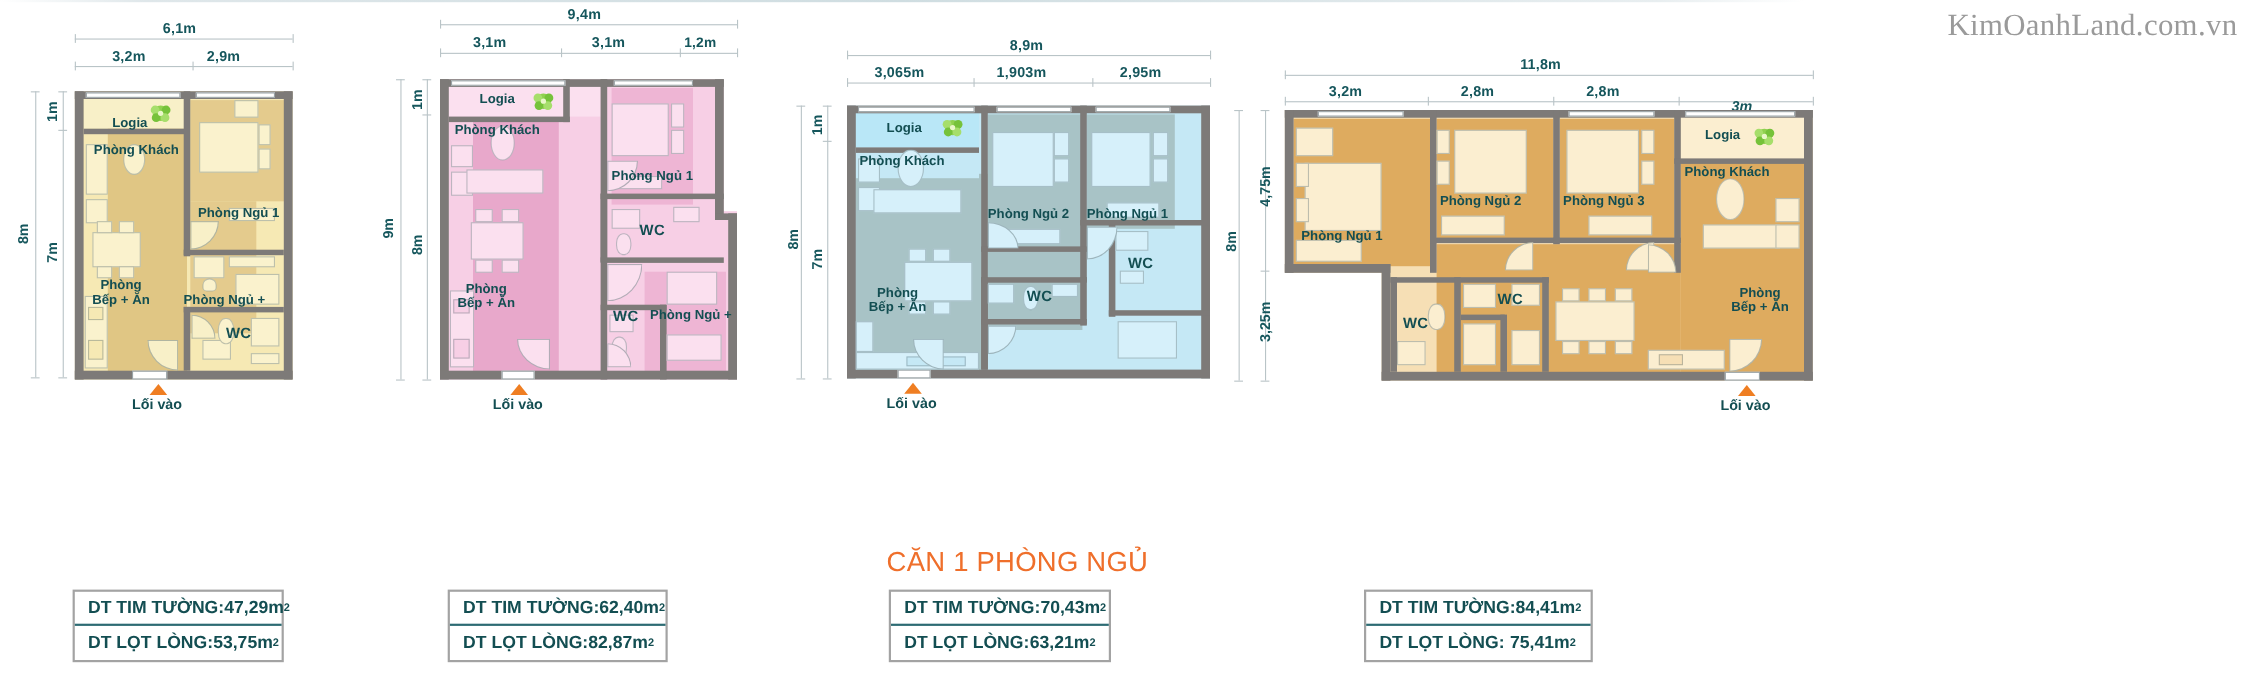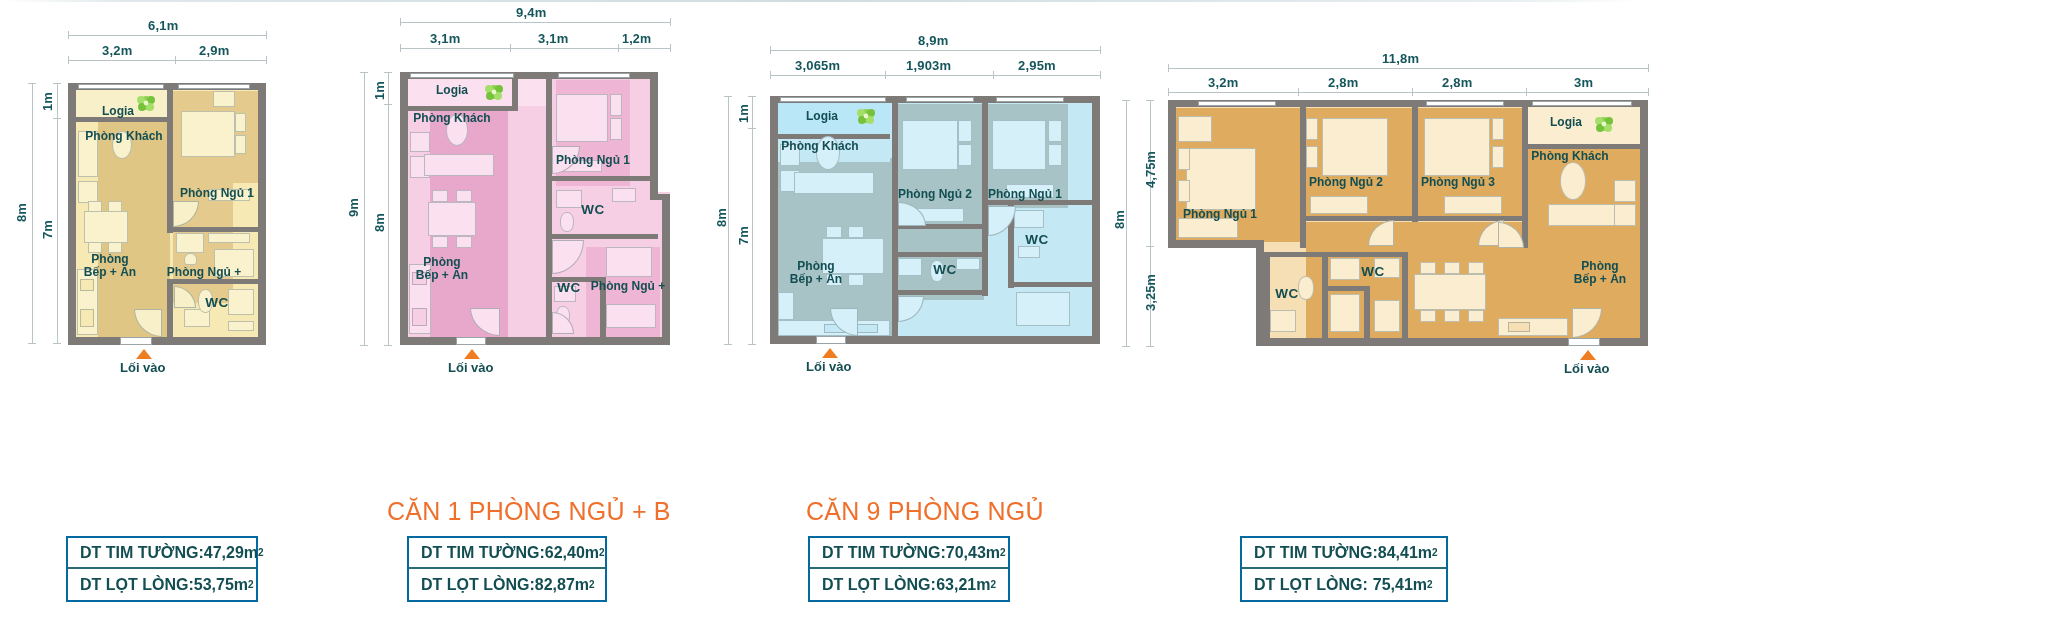--- a/index.html
+++ b/index.html
@@ -56,47 +56,48 @@
 
   
   .entry-tri { position:absolute; width:0;height:0;
                border-left:8px solid transparent; border-right:8px solid transparent;
                border-bottom:10px solid #ef7e22; }
   .entry-txt { position:absolute; color:#134e52; font-size:13px; font-weight:bold; white-space:nowrap; }
 
   
   .caption { position:absolute; color:#ef6f2b; font-size:25px; white-space:nowrap;
              letter-spacing:.2px; }
-  .areabox { position:absolute; border:2px solid #0369a1; }
+  .areabox { position:absolute; border:2px solid #a3a3a3; }
   .arearow { display:flex; align-items:center; height:31px; padding:0 12px;
              border-bottom:2px solid #2c6b73; color:#134e52; font-size:16px; font-weight:bold;
              white-space:nowrap; }
   .arearow:last-child { border-bottom:none; }
   .arearow sup { font-size:10px; vertical-align:super; }
 </style>
 </head>
 <body>
 
 <div class="page">
 
   <div class="top-rule"></div>
+  <div class="watermark">KimOanhLand.com.vn</div>
 
   <div class="plan" id="p1" style="left:0;width:360px;">
 
     <div class="dimline" style="left:68px;top:35px;width:198px;"></div>
     <div class="dimtick" style="left:68px;top:31px;height:8px;"></div>
     <div class="dimtick" style="left:266px;top:31px;height:8px;"></div>
     <div class="dimlabel" style="left:148px;top:18px;">6,1m</div>
 
     <div class="dimline" style="left:68px;top:60px;width:198px;"></div>
     <div class="dimtick" style="left:68px;top:56px;height:8px;"></div>
     <div class="dimtick" style="left:175px;top:56px;height:8px;"></div>
     <div class="dimtick" style="left:266px;top:56px;height:8px;"></div>
     <div class="dimlabel" style="left:102px;top:43px;">3,2m</div>
-    <div class="dimlabel" style="left:199px;top:43px;">2,9m</div>
+    <div class="dimlabel" style="left:188px;top:43px;">2,9m</div>
 
     <div class="vline" style="left:32px;top:83px;height:260px;"></div>
     <div class="vtick" style="left:28px;top:83px;width:8px;"></div>
     <div class="vtick" style="left:28px;top:343px;width:8px;"></div>
     <div class="vlabel" style="left:6px;top:205px;width:30px;text-align:center;">8m</div>
 
     <div class="vline" style="left:57px;top:83px;height:260px;"></div>
     <div class="vtick" style="left:53px;top:83px;width:8px;"></div>
     <div class="vtick" style="left:53px;top:118px;width:8px;"></div>
     <div class="vtick" style="left:53px;top:343px;width:8px;"></div>
@@ -307,21 +308,20 @@
       <div class="rlabel wc" style="left:178px;top:130px;width:30px;">WC</div>
       <div class="rlabel" style="left:14px;top:184px;width:56px;">Phòng</div>
       <div class="rlabel" style="left:8px;top:197px;width:68px;">Bếp + Ăn</div>
       <div class="rlabel wc" style="left:154px;top:208px;width:30px;">WC</div>
       <div class="rlabel" style="left:186px;top:208px;width:84px;">Phòng Ngủ +</div>
     </div>
 
     <div class="entry-tri" style="left:104px;top:349px;"></div>
     <div class="entry-txt" style="left:88px;top:360px;">Lối vào</div>
 
-    <div class="caption" style="left:27px;top:497px;">CĂN 1 PHÒNG NGỦ + B</div>
     <div class="areabox" style="left:47px;top:536px;width:200px;">
       <div class="arearow">
         <span>DT TIM TƯỜNG:</span>
         <span style="width:5px"></span>
         <span>62,40m</span>
           <sup>2</sup>
       </div>
       <div class="arearow">
         <span>DT LỌT LÒNG:</span>
         <span style="width:5px"></span>
@@ -443,21 +443,21 @@
       <div class="rlabel" style="left:214px;top:92px;width:82px;">Phòng Ngủ 1</div>
       <div class="rlabel" style="left:18px;top:164px;width:56px;">Phòng</div>
       <div class="rlabel" style="left:12px;top:177px;width:68px;">Bếp + Ăn</div>
       <div class="rlabel wc" style="left:160px;top:166px;width:30px;">WC</div>
       <div class="rlabel wc" style="left:252px;top:136px;width:30px;">WC</div>
     </div>
 
     <div class="entry-tri" style="left:112px;top:348px;"></div>
     <div class="entry-txt" style="left:96px;top:359px;">Lối vào</div>
 
-    <div class="caption" style="left:96px;top:497px;">CĂN 9 PHÒNG NGỦ</div>
+    <div class="caption" style="left:96px;top:497px;">CĂN 1 PHÒNG NGỦ</div>
     <div class="areabox" style="left:98px;top:536px;width:202px;">
       <div class="arearow">
         <span>DT TIM TƯỜNG:</span>
         <span style="width:5px"></span>
         <span>70,43m</span>
           <sup>2</sup>
       </div>
       <div class="arearow">
         <span>DT LỌT LÒNG:</span>
         <span style="width:5px"></span>
@@ -476,21 +476,21 @@
 
     <div class="dimline" style="left:38px;top:92px;width:480px;"></div>
     <div class="dimtick" style="left:38px;top:88px;height:8px;"></div>
     <div class="dimtick" style="left:168px;top:88px;height:8px;"></div>
     <div class="dimtick" style="left:282px;top:88px;height:8px;"></div>
     <div class="dimtick" style="left:396px;top:88px;height:8px;"></div>
     <div class="dimtick" style="left:518px;top:88px;height:8px;"></div>
     <div class="dimlabel" style="left:78px;top:75px;">3,2m</div>
     <div class="dimlabel" style="left:198px;top:75px;">2,8m</div>
     <div class="dimlabel" style="left:312px;top:75px;">2,8m</div>
-    <div class="dimlabel" style="left:444px;top:75px;">3m</div>
+    <div class="dimlabel" style="left:444px;top:89px;font-style:italic;">3m</div>
 
     <div class="vline" style="left:-4px;top:100px;height:246px;"></div>
     <div class="vtick" style="left:-8px;top:100px;width:8px;"></div>
     <div class="vtick" style="left:-8px;top:346px;width:8px;"></div>
     <div class="vlabel" style="left:-26px;top:212px;width:30px;text-align:center;">8m</div>
 
     <div class="vline" style="left:20px;top:100px;height:246px;"></div>
     <div class="vtick" style="left:16px;top:100px;width:8px;"></div>
     <div class="vtick" style="left:16px;top:246px;width:8px;"></div>
     <div class="vtick" style="left:16px;top:346px;width:8px;"></div>

